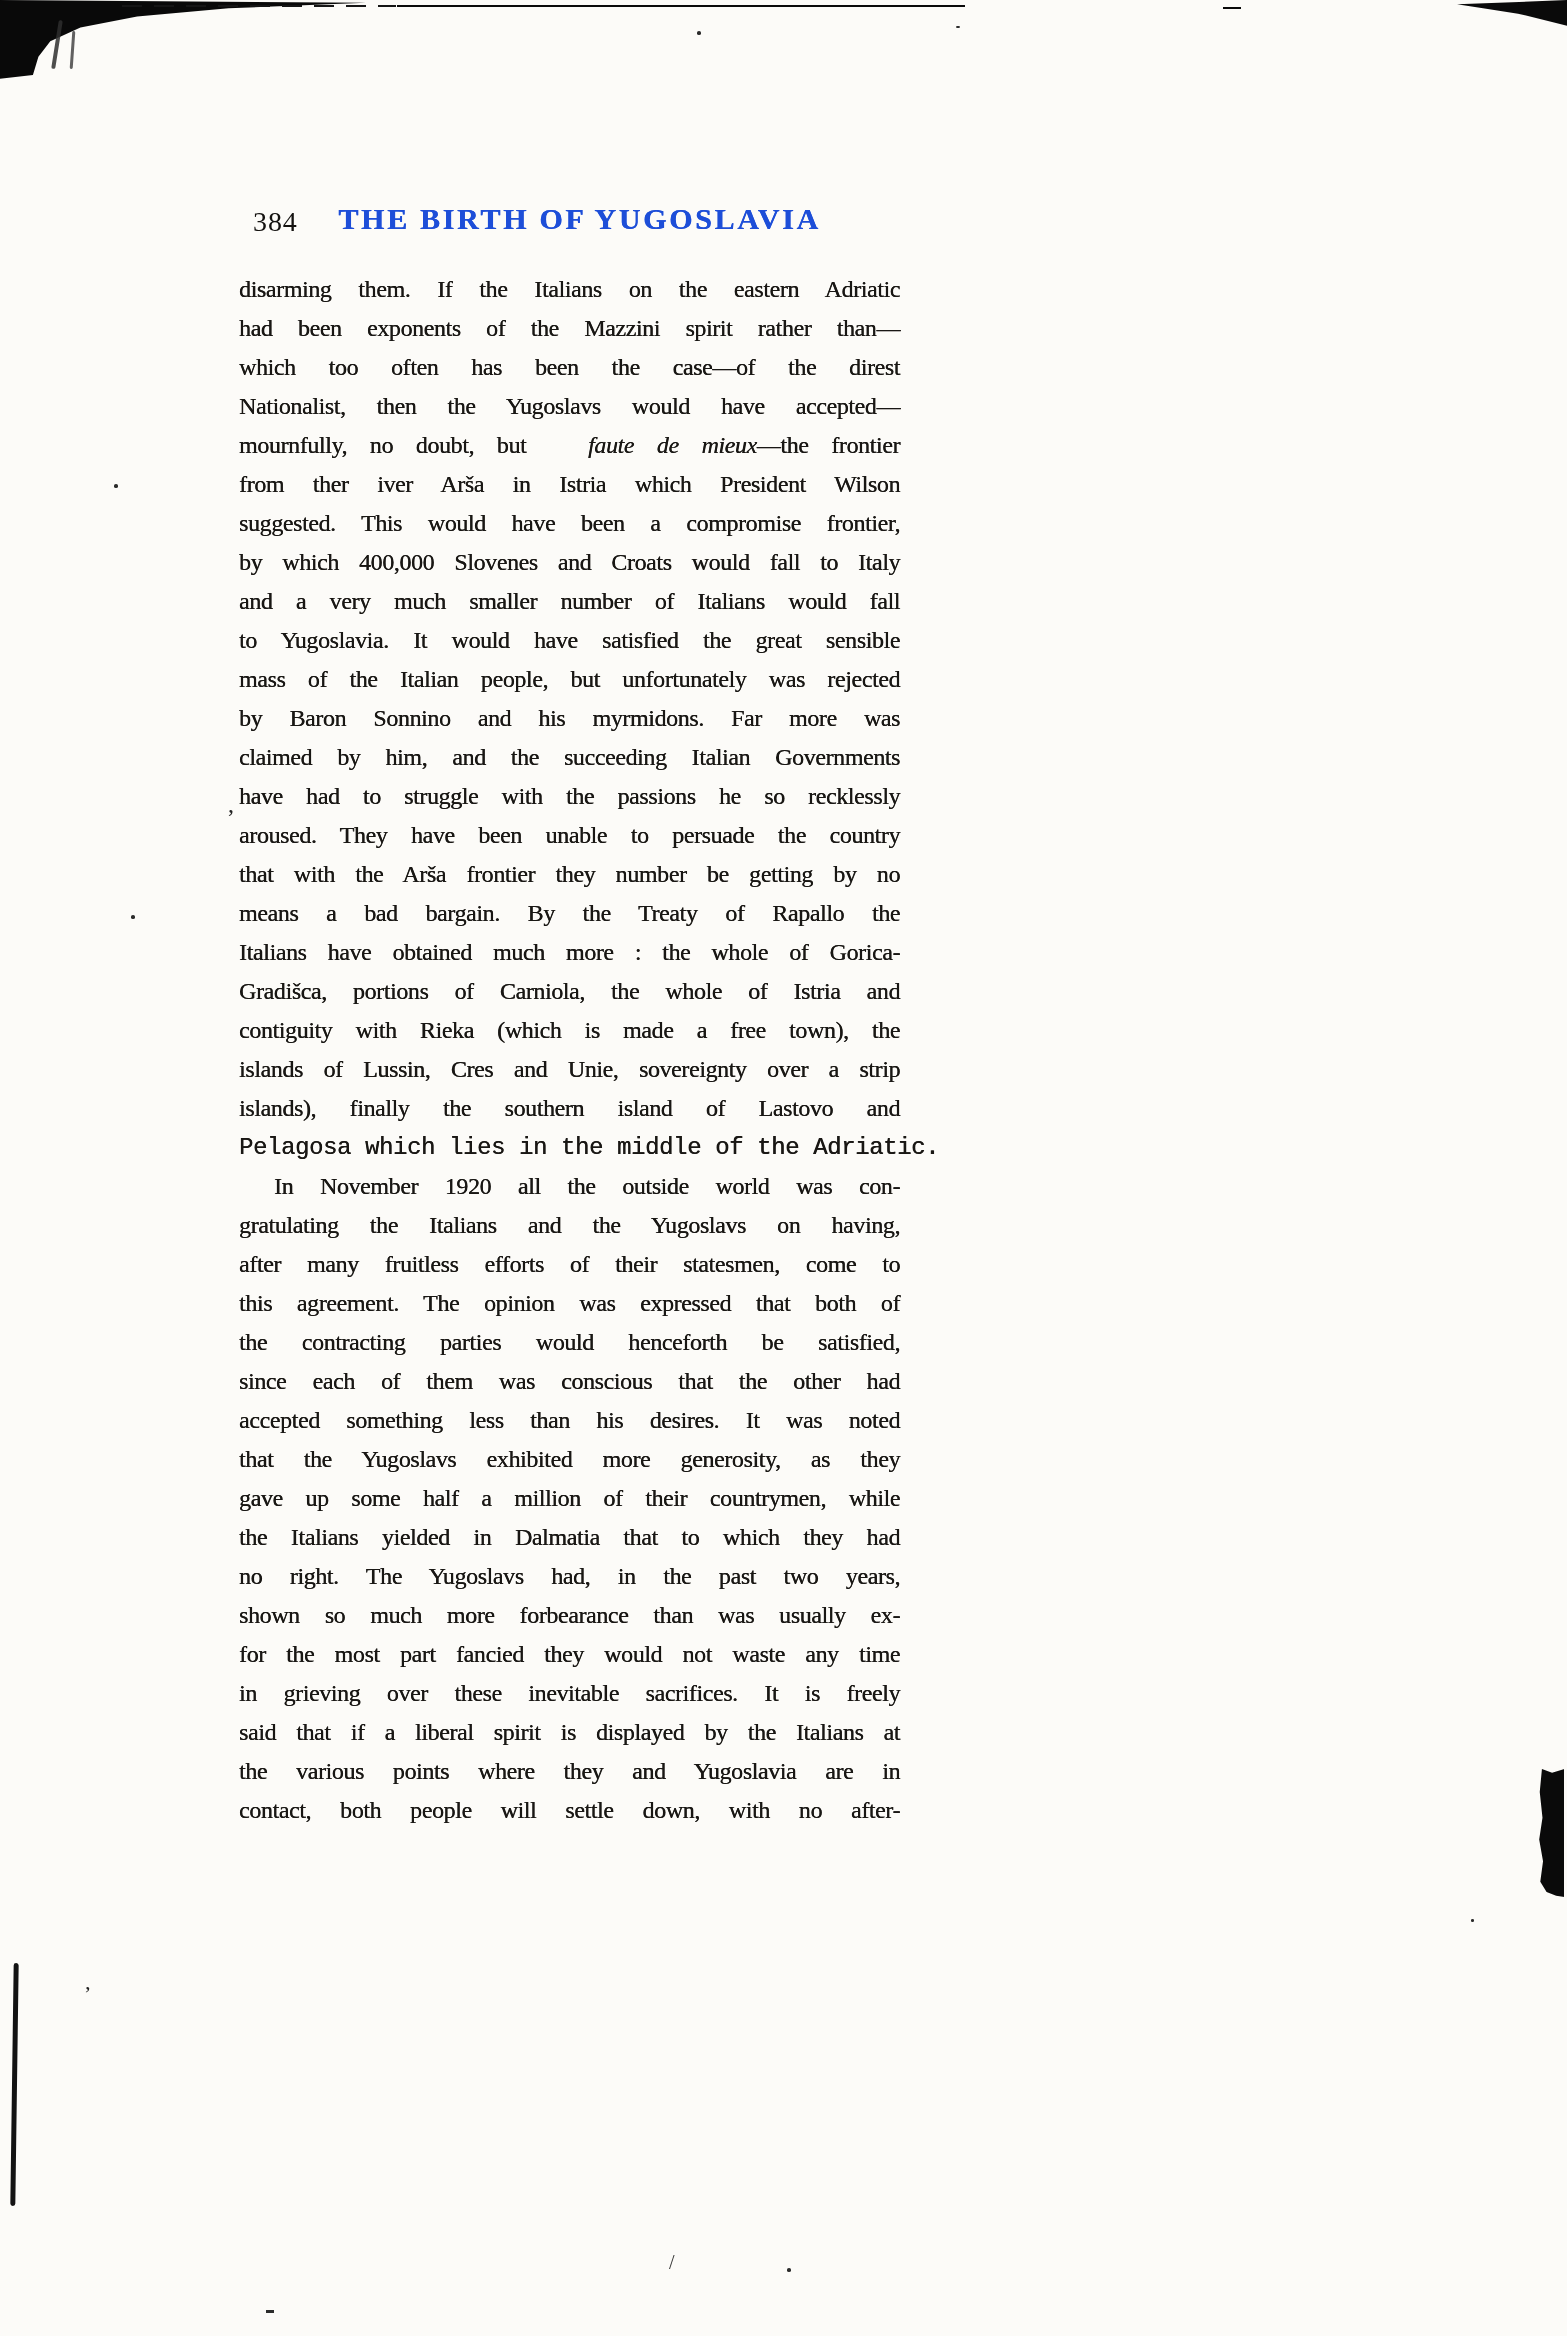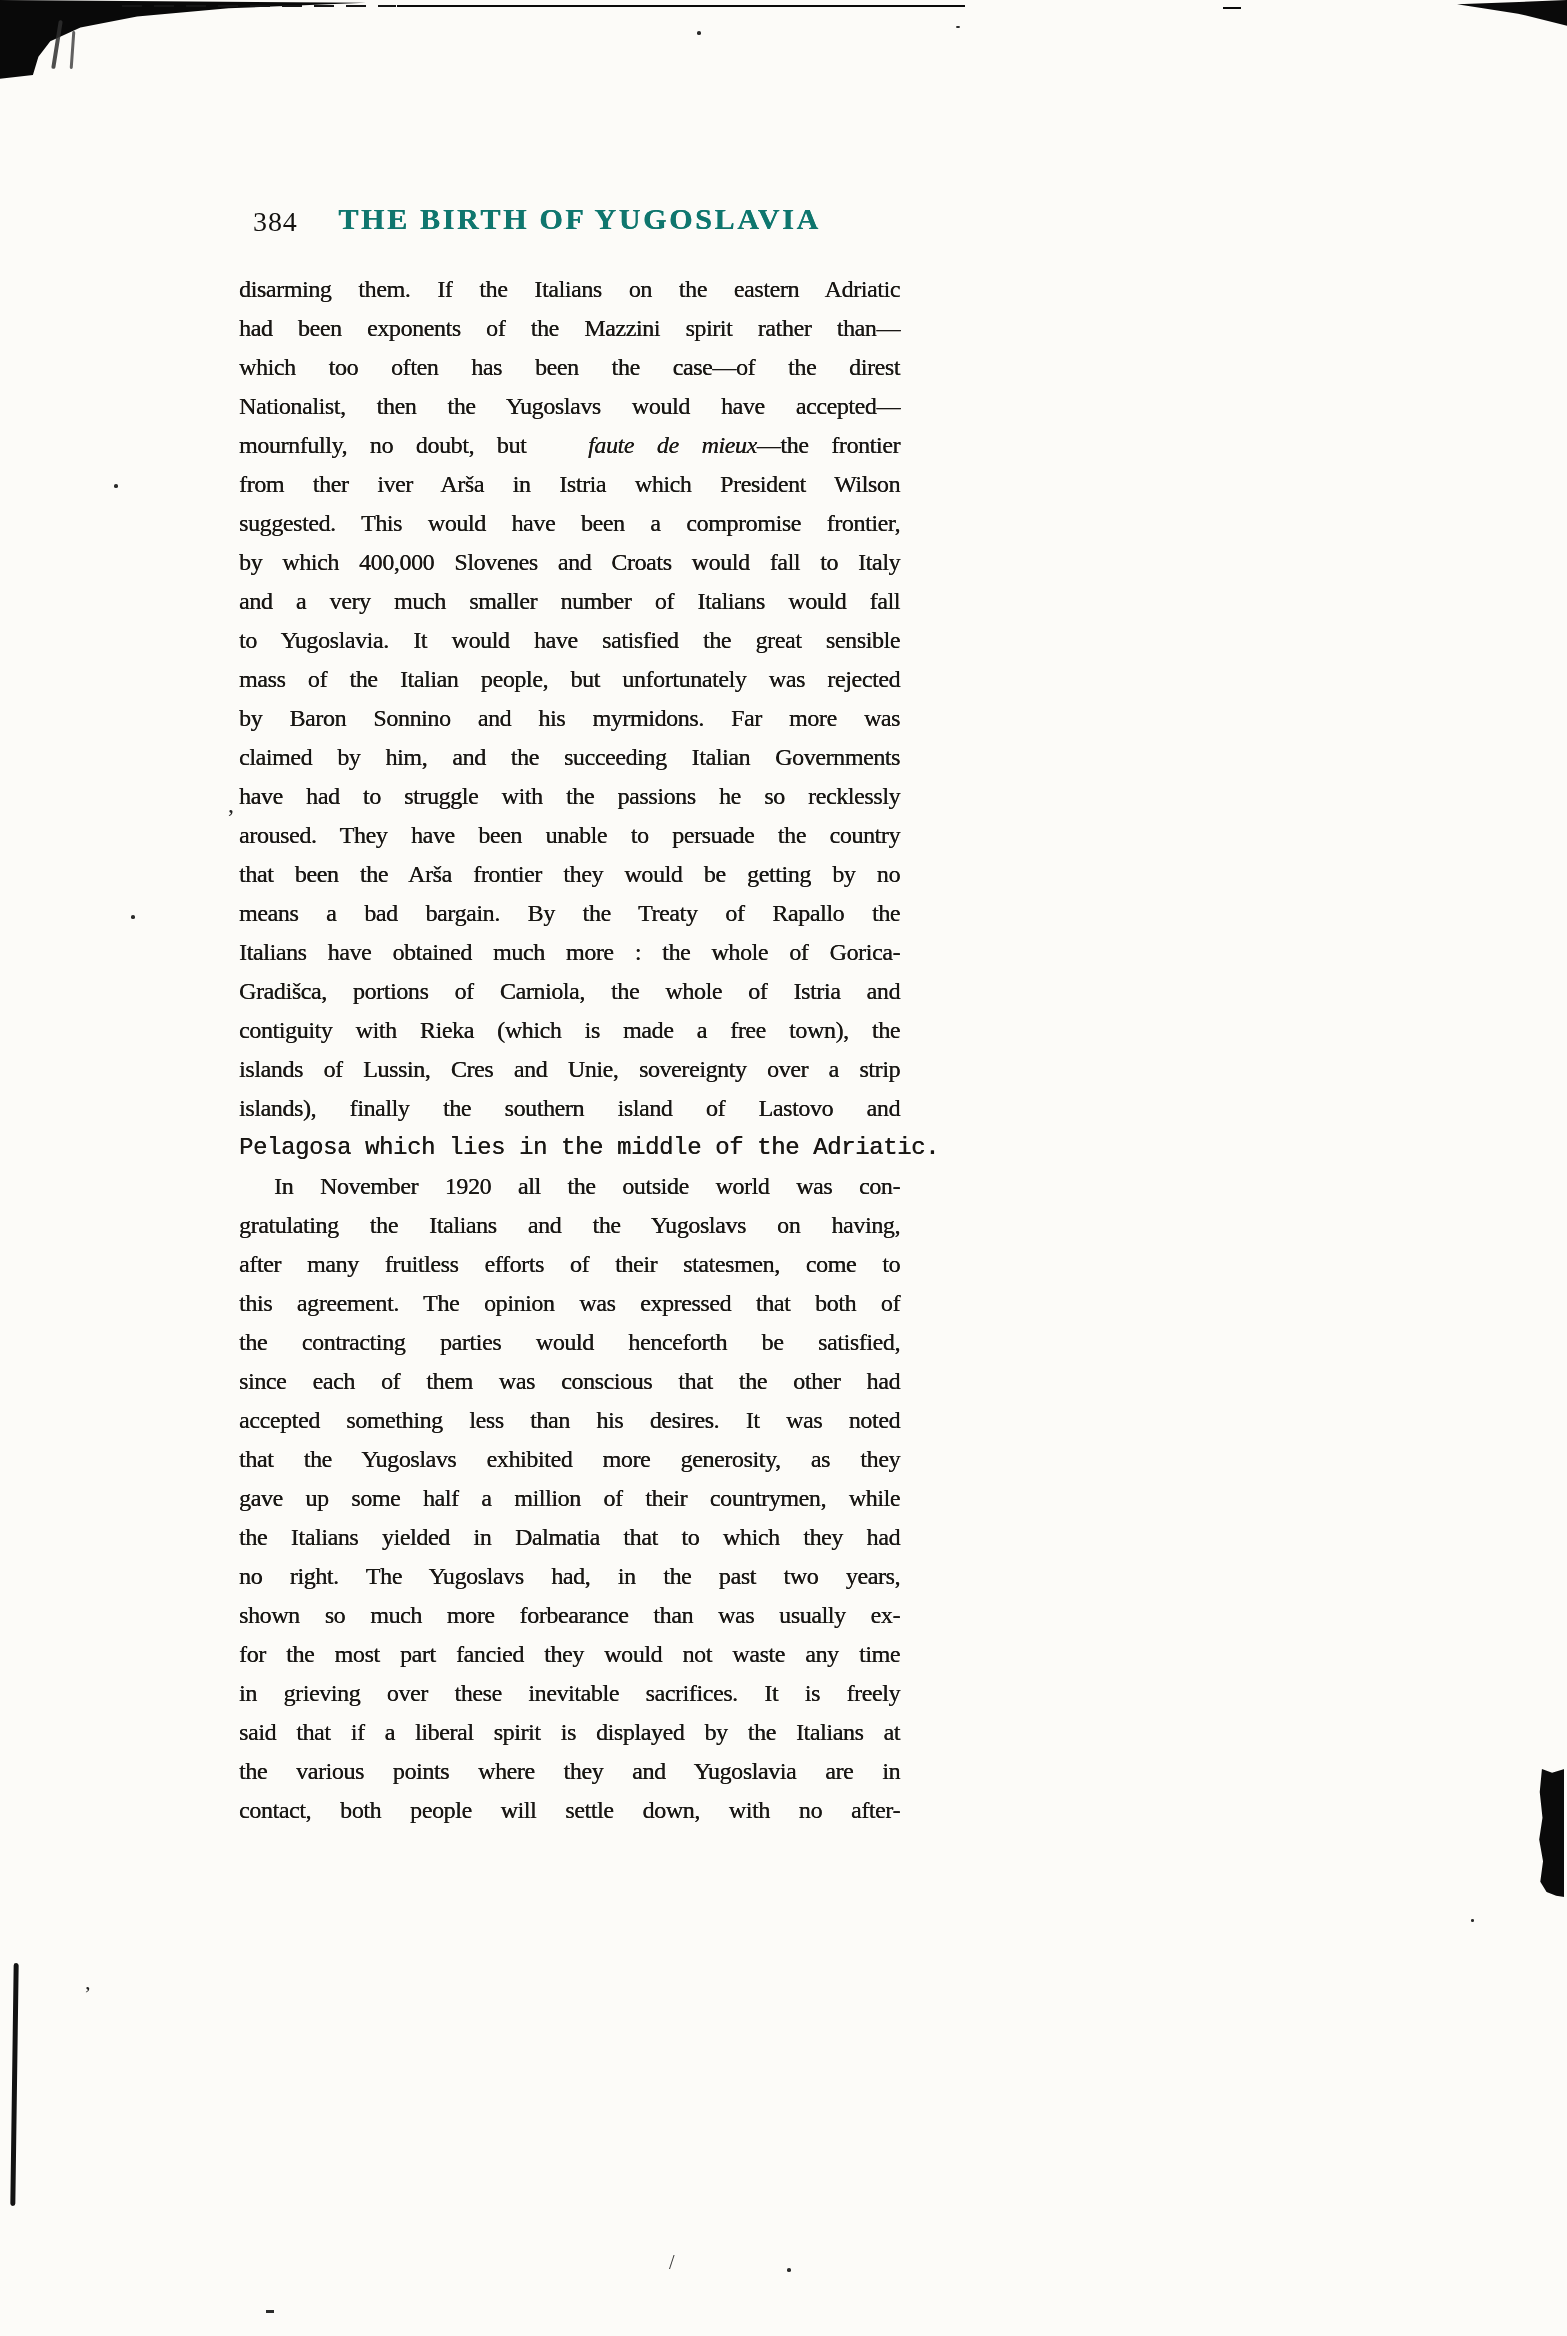--- a/index.html
+++ b/index.html
@@ -16,21 +16,21 @@
     position:absolute; left:249px; top:202px; width:661px; height:42px;
   }
   .page-number {
     position:absolute; left:4px; top:3.7px;
     font-size:28px; letter-spacing:0.9px; color:#141210;
   }
   .running-title {
     position:absolute; left:0; right:0; top:0;
     text-align:center;
     font-size:30px; font-weight:bold; letter-spacing:2.7px;
-    color:#0f766e;
+    color:#1d4ed8;
     text-shadow:0.4px 0 0 currentColor;
   }
   
   .text-column {
     position:absolute; left:239px; top:270px; width:661px;
     font-size:24px; letter-spacing:-0.4px;
     color:#191714;
     text-shadow:0.3px 0 0 currentColor;
   }
   .line {
@@ -82,21 +82,21 @@
       <div class="line"><span>from ther iver Arša in Istria which President Wilson</span></div>
       <div class="line"><span>suggested. This would have been a compromise frontier,</span></div>
       <div class="line"><span>by which 400,000 Slovenes and Croats would fall to Italy</span></div>
       <div class="line"><span>and a very much smaller number of Italians would fall</span></div>
       <div class="line"><span>to Yugoslavia. It would have satisfied the great sensible</span></div>
       <div class="line"><span>mass of the Italian people, but unfortunately was rejected</span></div>
       <div class="line"><span>by Baron Sonnino and his myrmidons. Far more was</span></div>
       <div class="line"><span>claimed by him, and the succeeding Italian Governments</span></div>
       <div class="line"><span>have had to struggle with the passions he so recklessly</span></div>
       <div class="line"><span>aroused. They have been unable to persuade the country</span></div>
-      <div class="line"><span>that been the Arša frontier they would be getting by no</span></div>
+      <div class="line"><span>that with the Arša frontier they number be getting by no</span></div>
       <div class="line"><span>means a bad bargain. By the Treaty of Rapallo the</span></div>
       <div class="line"><span>Italians have obtained much more : the whole of Gorica-</span></div>
       <div class="line"><span>Gradišca, portions of Carniola, the whole of Istria and</span></div>
       <div class="line"><span>contiguity with Rieka (which is made a free town), the</span></div>
       <div class="line"><span>islands of Lussin, Cres and Unie, sovereignty over a strip</span></div>
       <div class="line"><span>islands), finally the southern island of Lastovo and</span></div>
       <div class="line last"><span>Pelagosa which lies in the middle of the Adriatic.</span></div>
       <div class="line" style="text-indent: 35px;"><span>In November 1920 all the outside world was con-</span></div>
       <div class="line"><span>gratulating the Italians and the Yugoslavs on having,</span></div>
       <div class="line"><span>after many fruitless efforts of their statesmen, come to</span></div>

